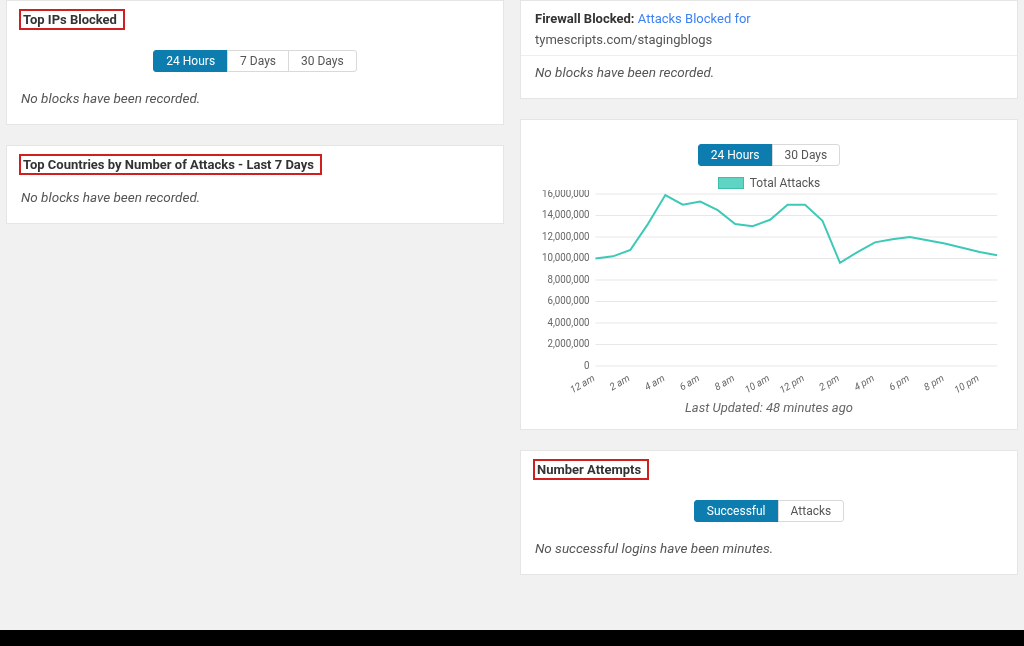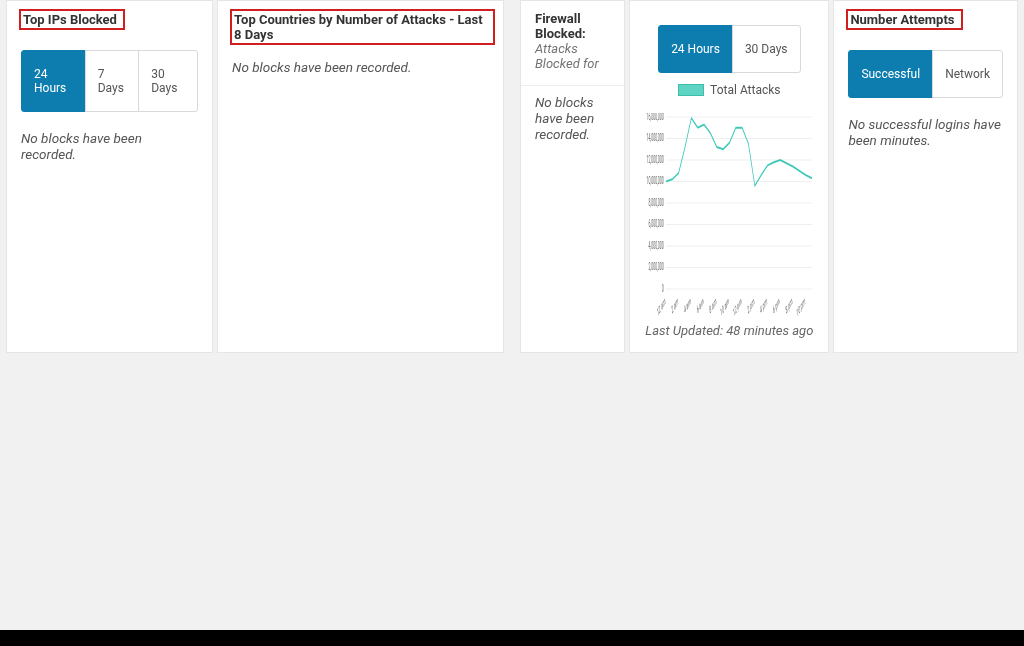--- a/index.html
+++ b/index.html
@@ -13,54 +13,53 @@
     color: #333;
   }
   .layout {
     display: flex;
     gap: 16px;
     padding: 0 6px 8px 6px;
   }
   .col {
     flex: 1;
     display: flex;
-    flex-direction: row;
-    gap: 4px;
+    flex-direction: column;
+    gap: 20px;
   }
   .panel {
     background: #fff;
     border: 1px solid #e5e5e5;
     padding: 10px 14px 14px 14px;
   }
   .panel-hdr {
     font-weight: 700;
     font-size: 13px;
     color: #333;
     margin-bottom: 8px;
     display: inline-block;
   }
   .panel-hdr .light {
     font-weight: 400;
-    color: #737373;
-    font-style: italic;
+    color: #3b82f6;
   }
   .hl {
     border: 2px solid #d11f1f;
     padding: 1px 6px 1px 2px;
     margin: -2px -6px 6px -2px;
     display: inline-block;
   }
   .tabs {
     display: flex;
     justify-content: center;
     margin: 14px 0 10px 0;
   }
   .tabs .tab {
     border: 1px solid #d9d9d9;
-    padding: 16px 12px;
+    padding: 3px 12px;
     font-size: 12px;
     color: #555;
     background: #fff;
     cursor: pointer;
     margin-left: -1px;
   }
   .tabs .tab:first-child { border-radius: 3px 0 0 3px; margin-left: 0; }
   .tabs .tab:last-child  { border-radius: 0 3px 3px 0; }
   .tabs .tab.active {
     background: #0d7db0;
@@ -80,21 +79,21 @@
     font-size: 13px;
     margin-top: 0;
   }
   .legend {
     display: flex;
     justify-content: center;
     align-items: center;
     gap: 6px;
     font-size: 12px;
     color: #555;
-    margin: 6px 0 16px 0;
+    margin: 6px 0 0 0;
   }
   .legend .swatch {
     width: 26px;
     height: 12px;
     background: #5fd4c5;
     border: 1px solid #3cbfa9;
   }
   .chart-wrap { width:100%; }
   svg.chart { width:100%; height:210px; display:block; }
   .axis text { font-size: 10px; fill:#666; }
@@ -125,33 +124,34 @@
       <span class="panel-hdr hl">Top IPs Blocked</span>
       <div class="tabs">
         <div class="tab active">24 Hours</div>
         <div class="tab">7 Days</div>
         <div class="tab">30 Days</div>
       </div>
       <div class="empty">No blocks have been recorded.</div>
     </div>
 
     <div class="panel">
-      <span class="panel-hdr hl">Top Countries by Number of Attacks - Last 8 Days</span>
+      <span class="panel-hdr hl">Top Countries by Number of Attacks - Last 7 Days</span>
       <div class="empty">No blocks have been recorded.</div>
     </div>
 
   </div>
 
   <div class="col">
 
     <div class="panel">
       <div class="panel-hdr">
         <span style="font-weight:700;">Firewall Blocked:</span>
         <span class="light">Attacks Blocked for</span>
       </div>
+      <div class="sub">tymescripts.com/stagingblogs</div>
       <div style="border-top:1px solid #eee; margin:6px -14px 0 -14px;"></div>
       <div class="empty">No blocks have been recorded.</div>
     </div>
 
     <div class="panel">
       <div class="tabs">
         <div class="tab active">24 Hours</div>
         <div class="tab">30 Days</div>
       </div>
       <div class="legend">
@@ -201,21 +201,21 @@
           </svg>
       </div>
 
       <div class="updated">Last Updated: 48 minutes ago</div>
     </div>
 
     <div class="panel">
       <span class="panel-hdr hl">Number Attempts</span>
       <div class="tabs">
         <div class="tab active">Successful</div>
-        <div class="tab">Network</div>
+        <div class="tab">Attacks</div>
       </div>
       <div class="empty">No successful logins have been minutes.</div>
     </div>
 
   </div>
 </div>
 
 <div class="bottombar"></div>
 
 </body></html>

